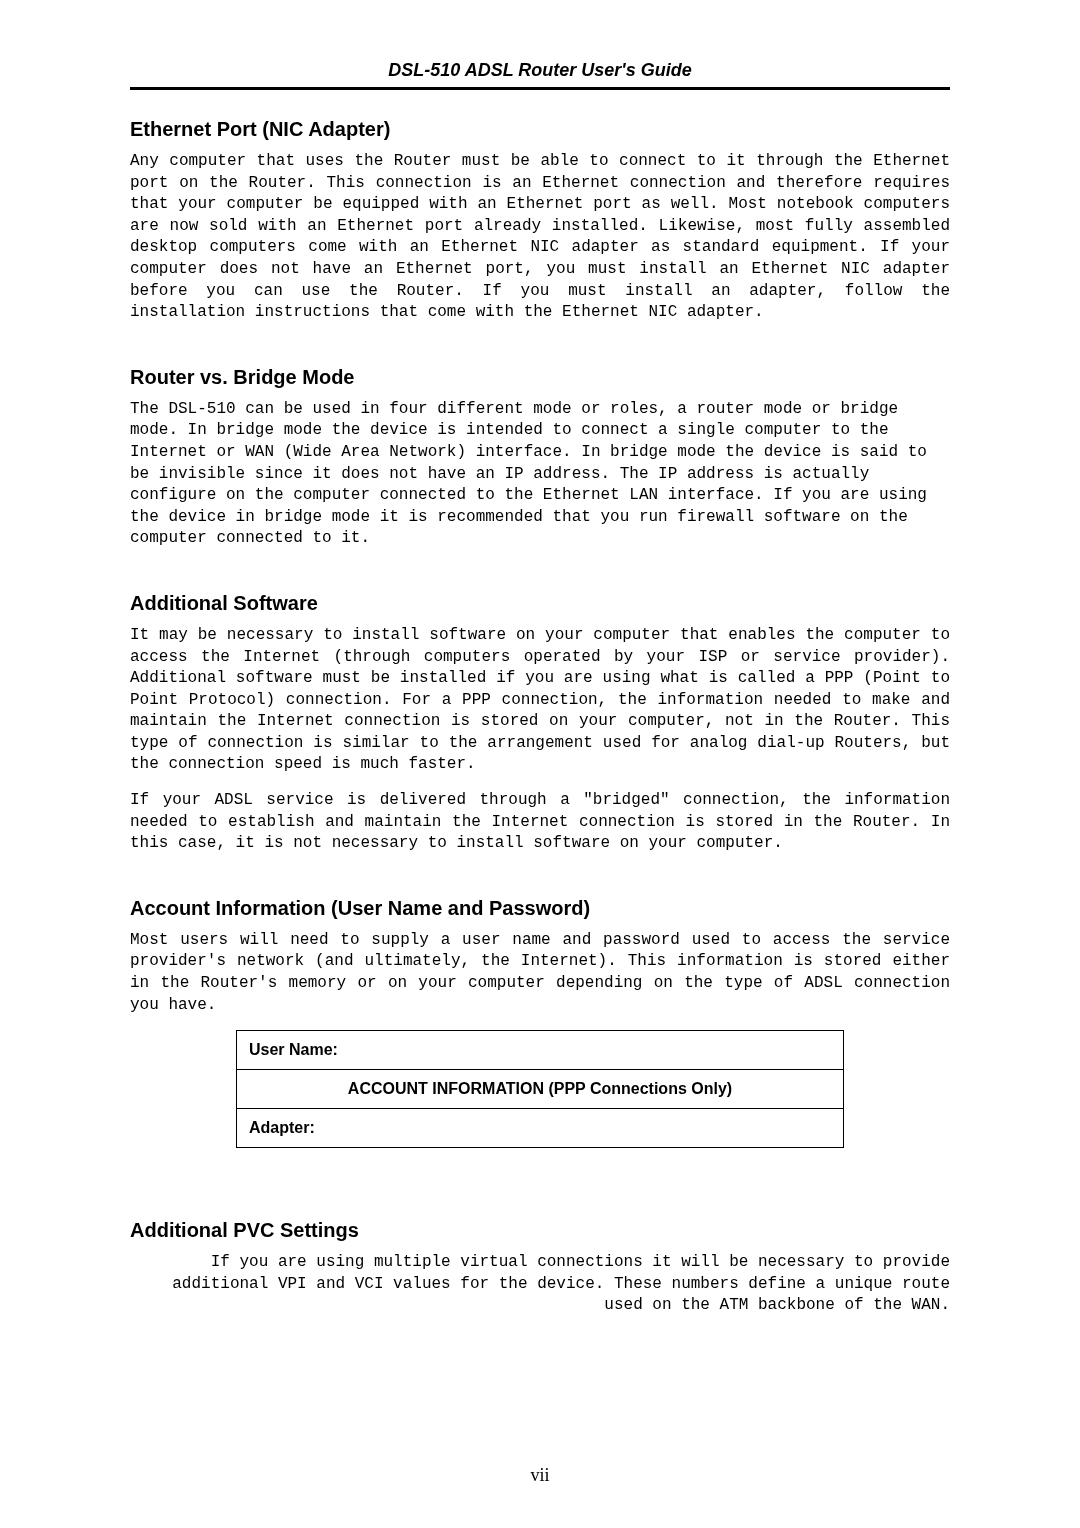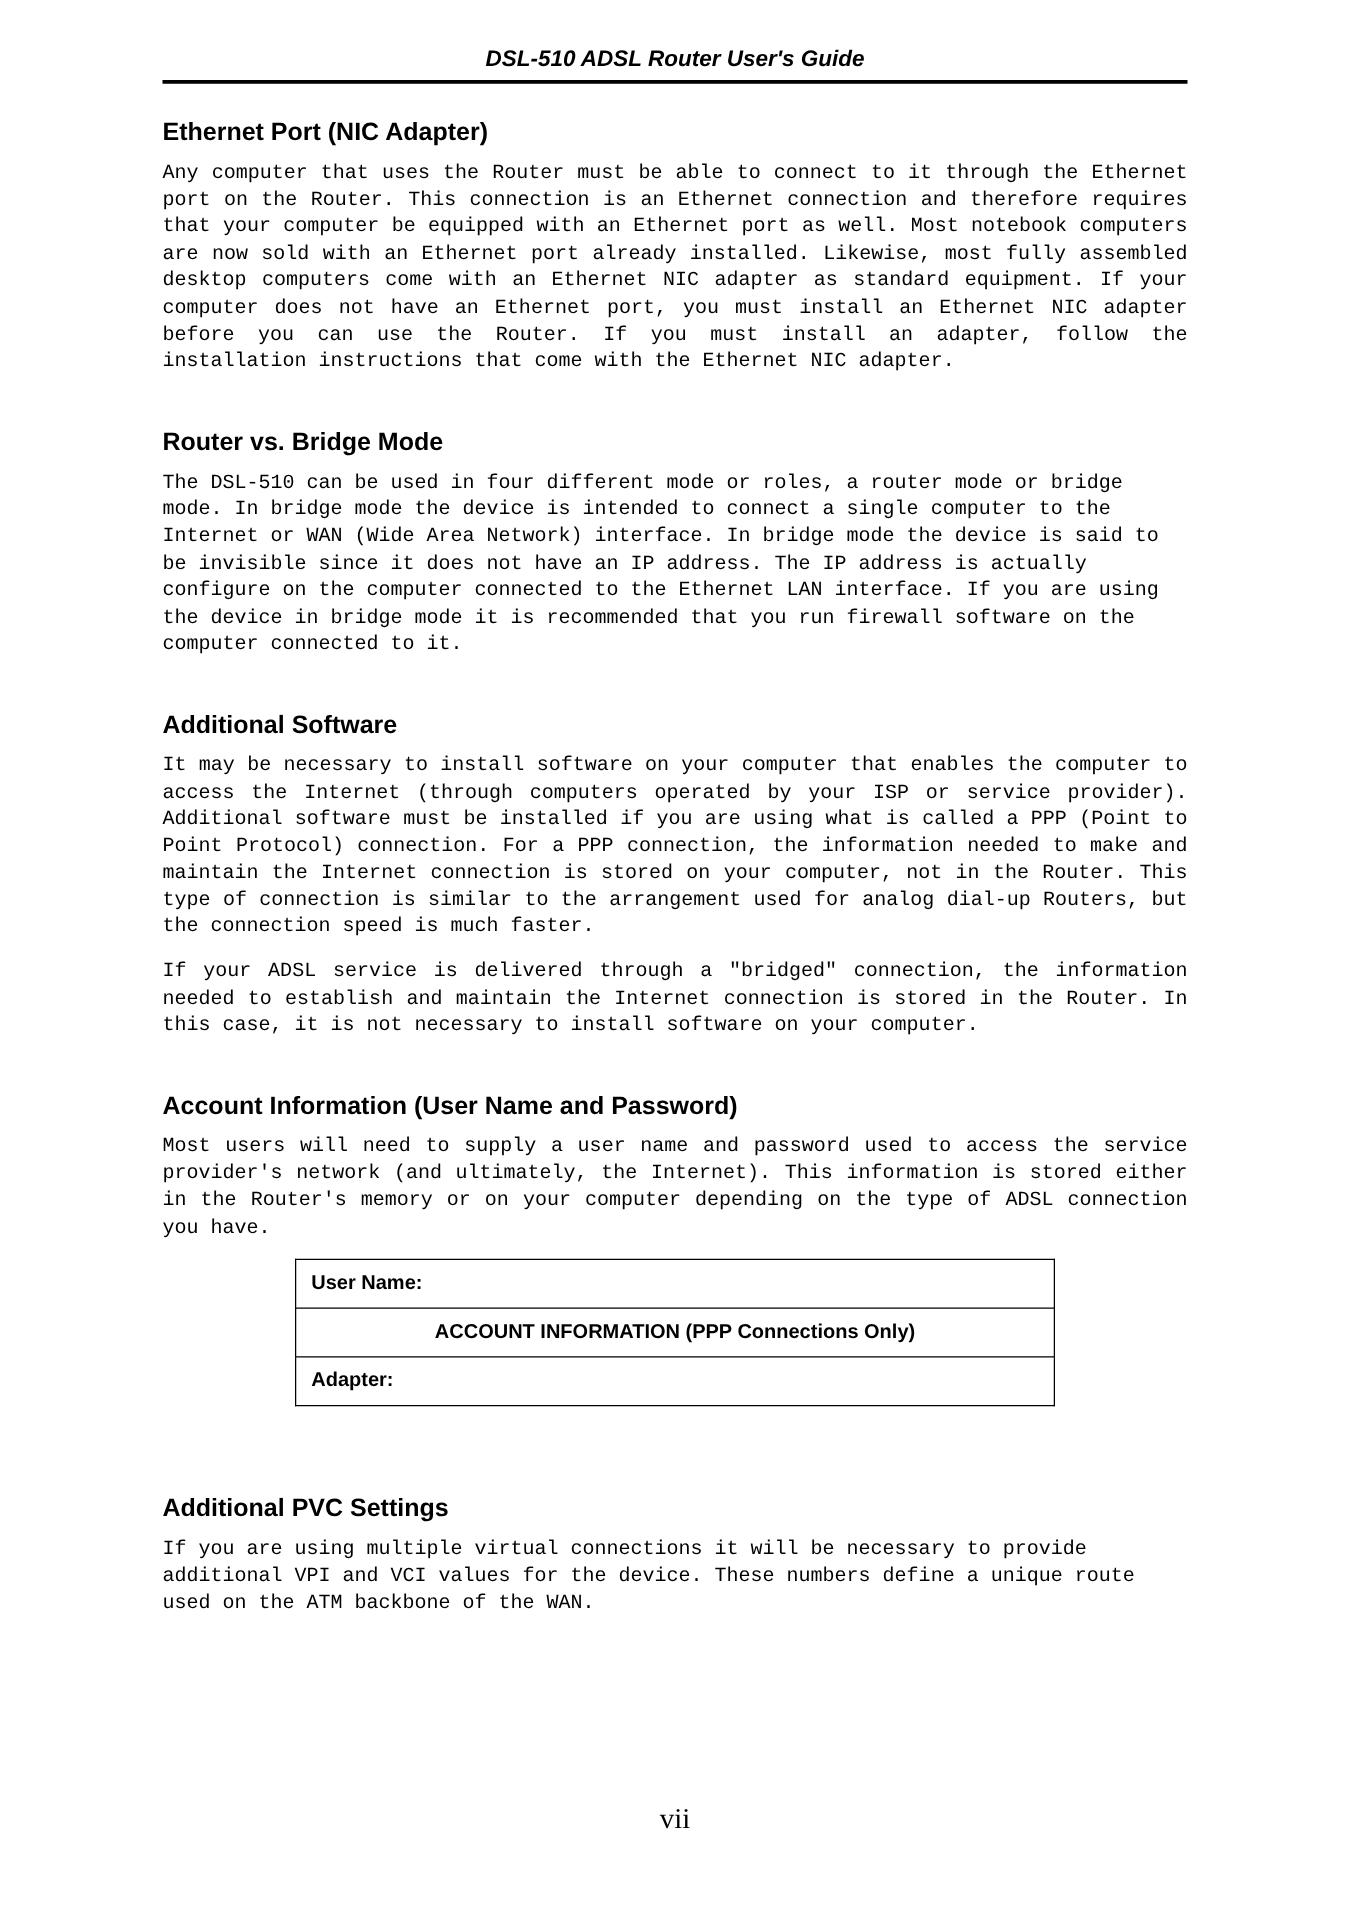--- a/index.html
+++ b/index.html
@@ -6,21 +6,21 @@
     margin: 0;
     padding: 0;
     background: #fff;
     font-family: Arial, Helvetica, sans-serif;
     color: #000;
   }
   .page {
     width: 1080px;
     height: 1528px;
     box-sizing: border-box;
-    padding: 37px 130px 40px 130px;
+    padding: 60px 130px 40px 130px;
     position: relative;
   }
   .running-header {
     text-align: center;
     font-style: italic;
     font-weight: bold;
     font-size: 18px;
     padding-bottom: 6px;
     border-bottom: 3px solid #000;
   }
@@ -48,26 +48,26 @@
     padding: 10px 12px;
     text-align: left;
   }
   .account-table th {
     text-align: center;
     font-weight: bold;
   }
   .account-table td .label { font-weight: bold; }
   .page-number {
     position: absolute;
-    bottom: 60px;
+    bottom: 42px;
     left: 0;
     width: 100%;
     text-align: center;
     font-family: "Times New Roman", Times, serif;
-    font-size: 23px;
+    font-size: 18px;
   }
 </style>
 </head>
 <body>
 
 <div class="page">
 
   <div class="running-header">DSL-510 ADSL Router User's Guide</div>
 
   <h2 class="section first">Ethernet Port (NIC Adapter)</h2>
@@ -95,16 +95,16 @@
     </tr>
     <tr>
       <td>
         <span class="label">Adapter:</span>
       </td>
     </tr>
   </tbody>
     </table>
 
   <h2 class="section" style="margin-top:71px">Additional PVC Settings</h2>
-  <p class="body" style="text-align:left">If you are using multiple virtual connections it will be necessary to provide additional VPI and VCI values for the device. These numbers define a unique route used on the ATM backbone of the WAN.</p>
+  <p class="body" style="text-align:right">If you are using multiple virtual connections it will be necessary to provide additional VPI and VCI values for the device. These numbers define a unique route used on the ATM backbone of the WAN.</p>
 
   <div class="page-number">vii</div>
 </div>
 
 </body></html>

